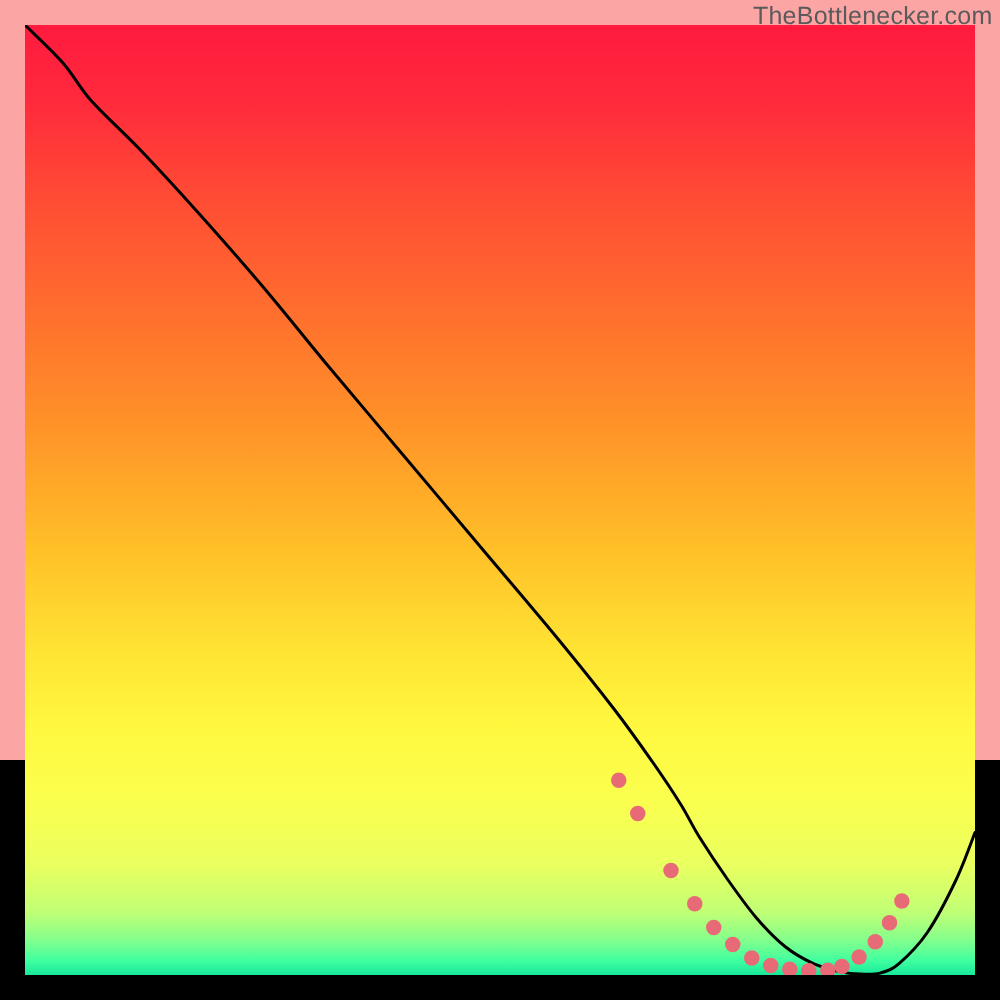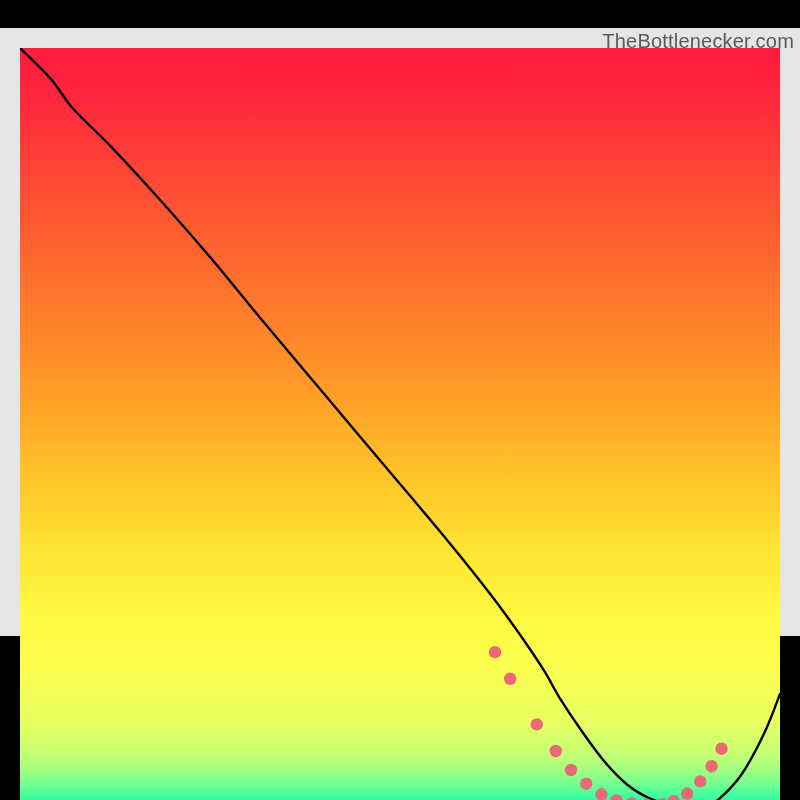--- a/index.html
+++ b/index.html
@@ -8,22 +8,21 @@
     width: 800px;
     height: 800px;
     background: #000;
     overflow: hidden;
     font-family: Arial, Helvetica, sans-serif;
   }
   .stage {
     position: relative;
     width: 800px;
     height: 608px;
-    background: #e5e5e5;
-    margin-top: 28px;
+    background: #fca5a5;
   }
   .plot {
     position: absolute;
     left: 20px;
     top: 20px;
     width: 760px;
     height: 760px;
     overflow: hidden;
   }
   .gradient {

